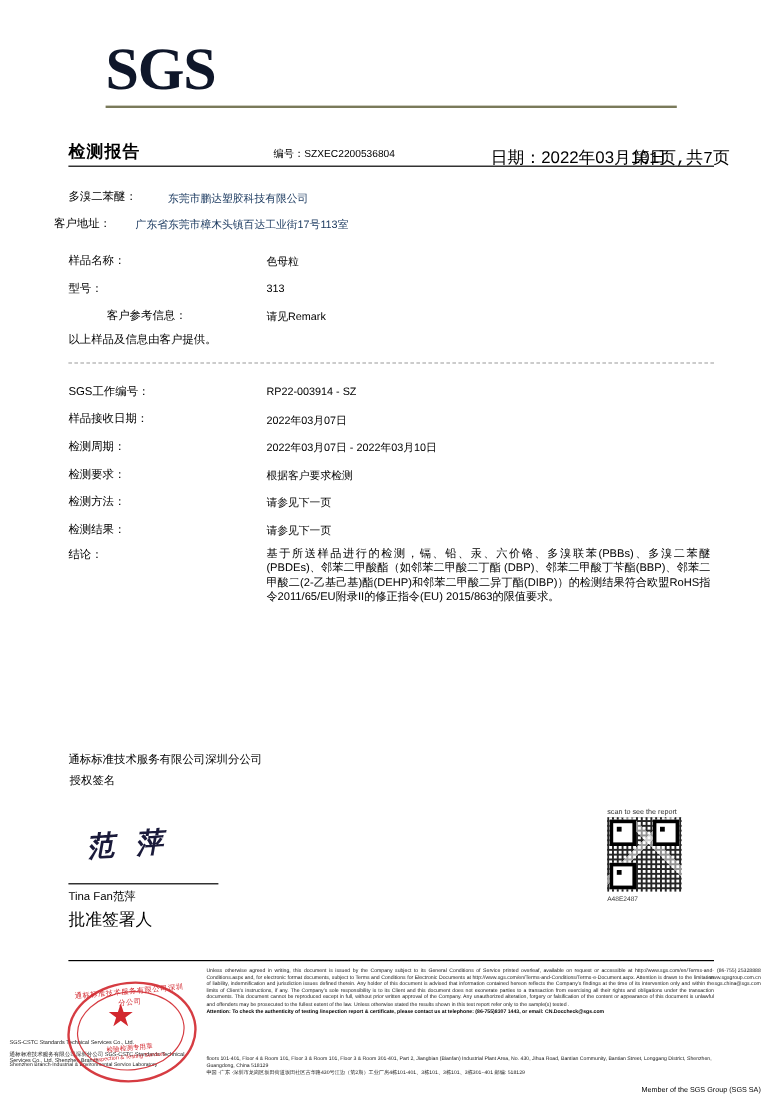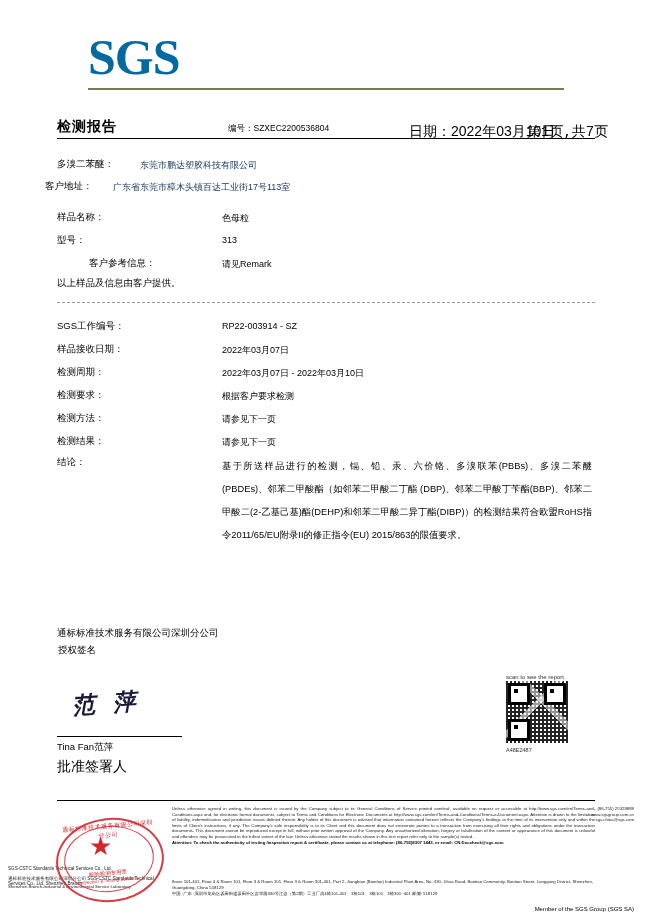--- a/index.html
+++ b/index.html
@@ -20,21 +20,21 @@
   }
   
   .logo {
     position: absolute;
     left: 88px;
     top: 32px;
     font-family: "Liberation Serif", serif;
     font-weight: bold;
     font-size: 50px;
     letter-spacing: -1px;
-    color: #0369a1;
+    color: #0f172a;
     line-height: 1;
   }
   .logo-rule {
     position: absolute;
     left: 88px;
     top: 88px;
     width: 476px;
     height: 2px;
     background: #7a7a5a;
   }
@@ -107,21 +107,21 @@
     height: 0;
   }
 
   
   .concl-text {
     position: absolute;
     left: 222px;
     top: 455px;
     width: 370px;
     font-size: 9.3px;
-    line-height: 23px;
+    line-height: 12px;
     color: #000;
     text-align: justify;
   }
 
   
   .sig-company {
     position: absolute;
     left: 57px;
     top: 627px;
     font-size: 9.5px;

